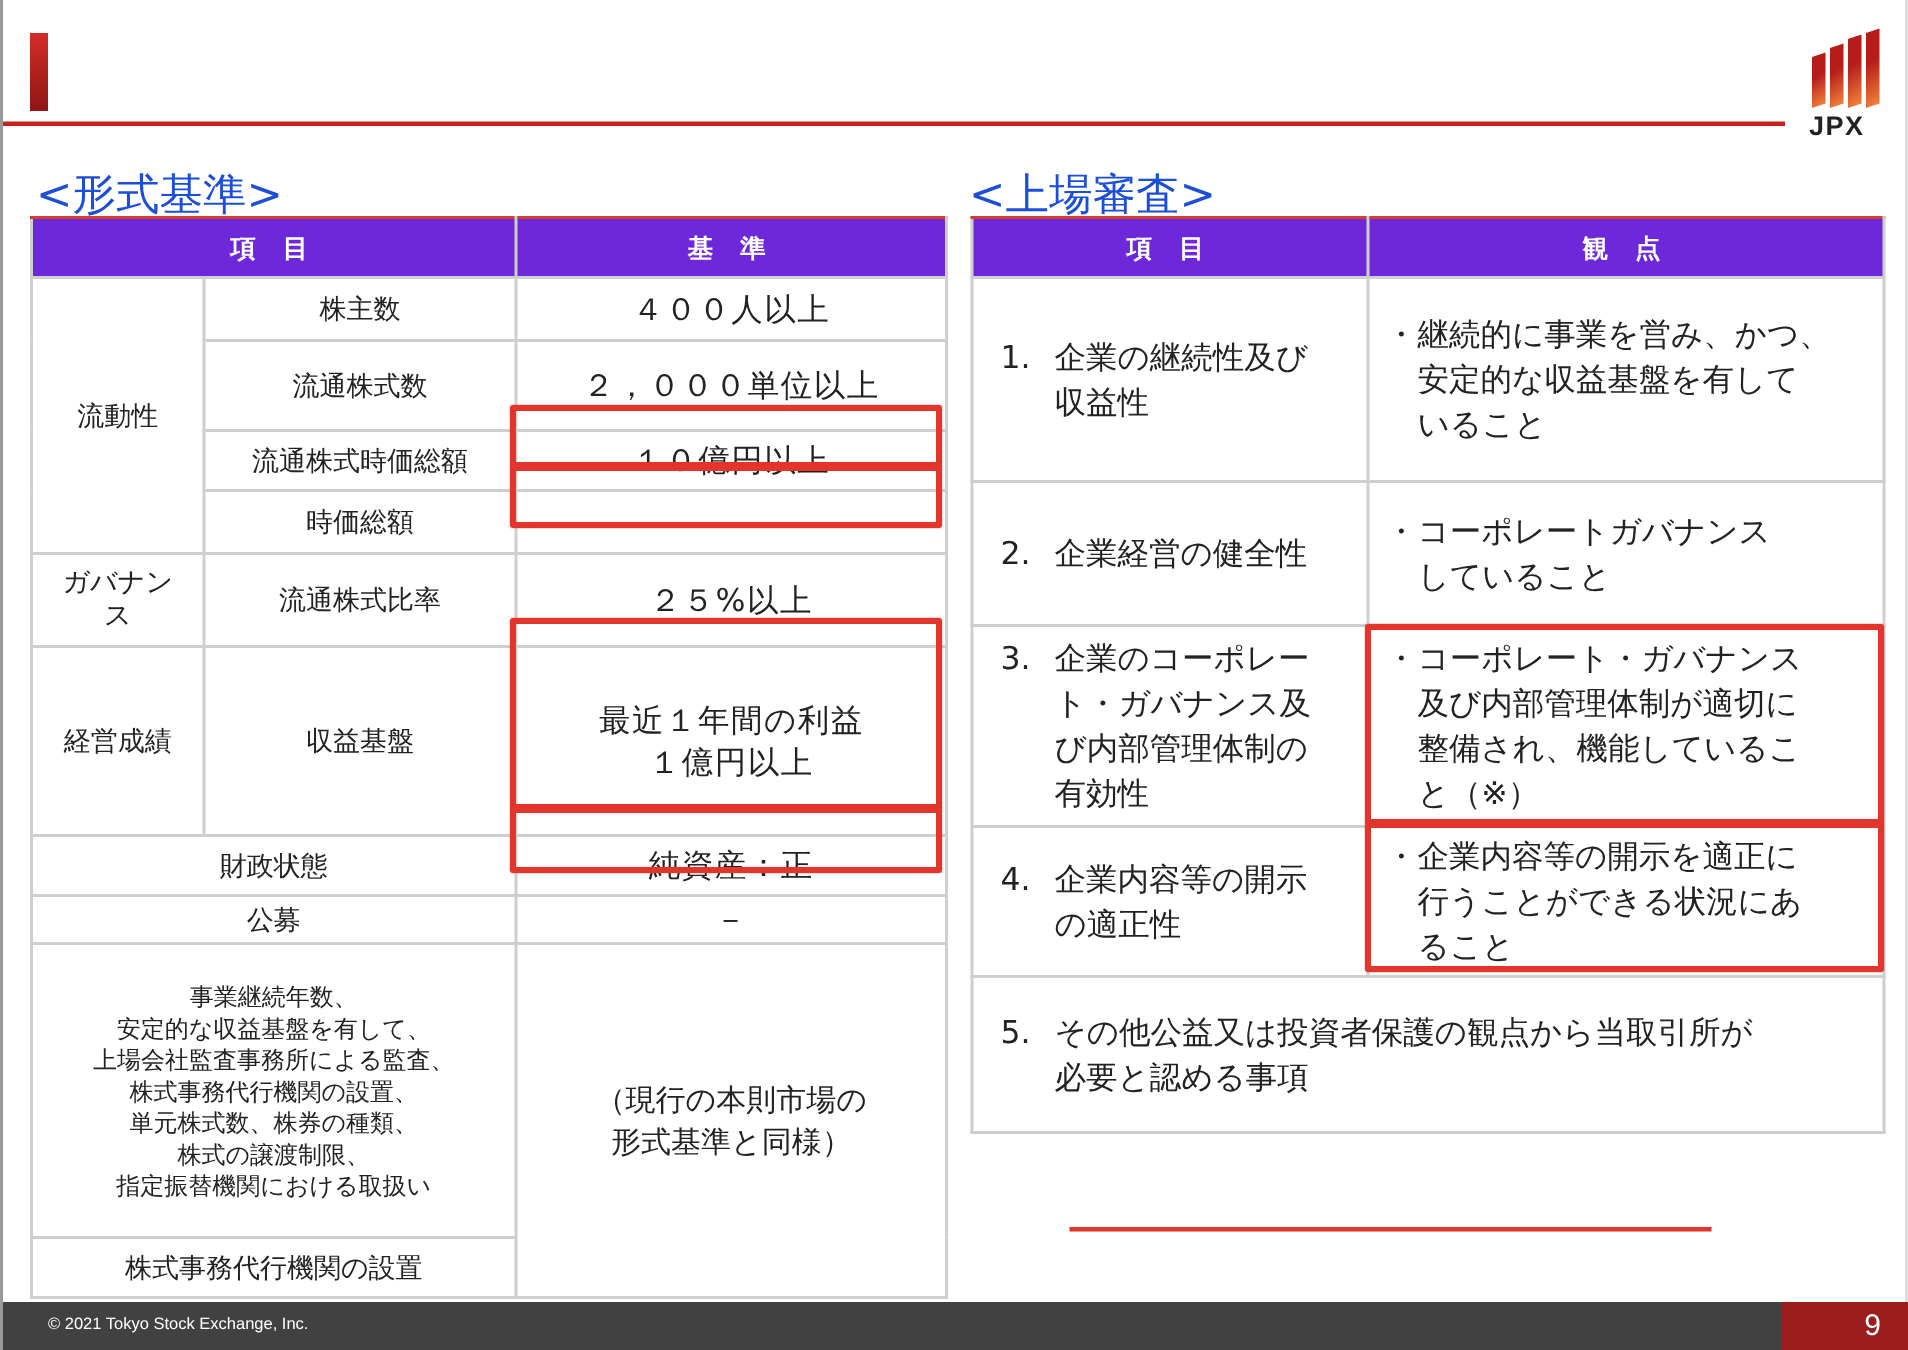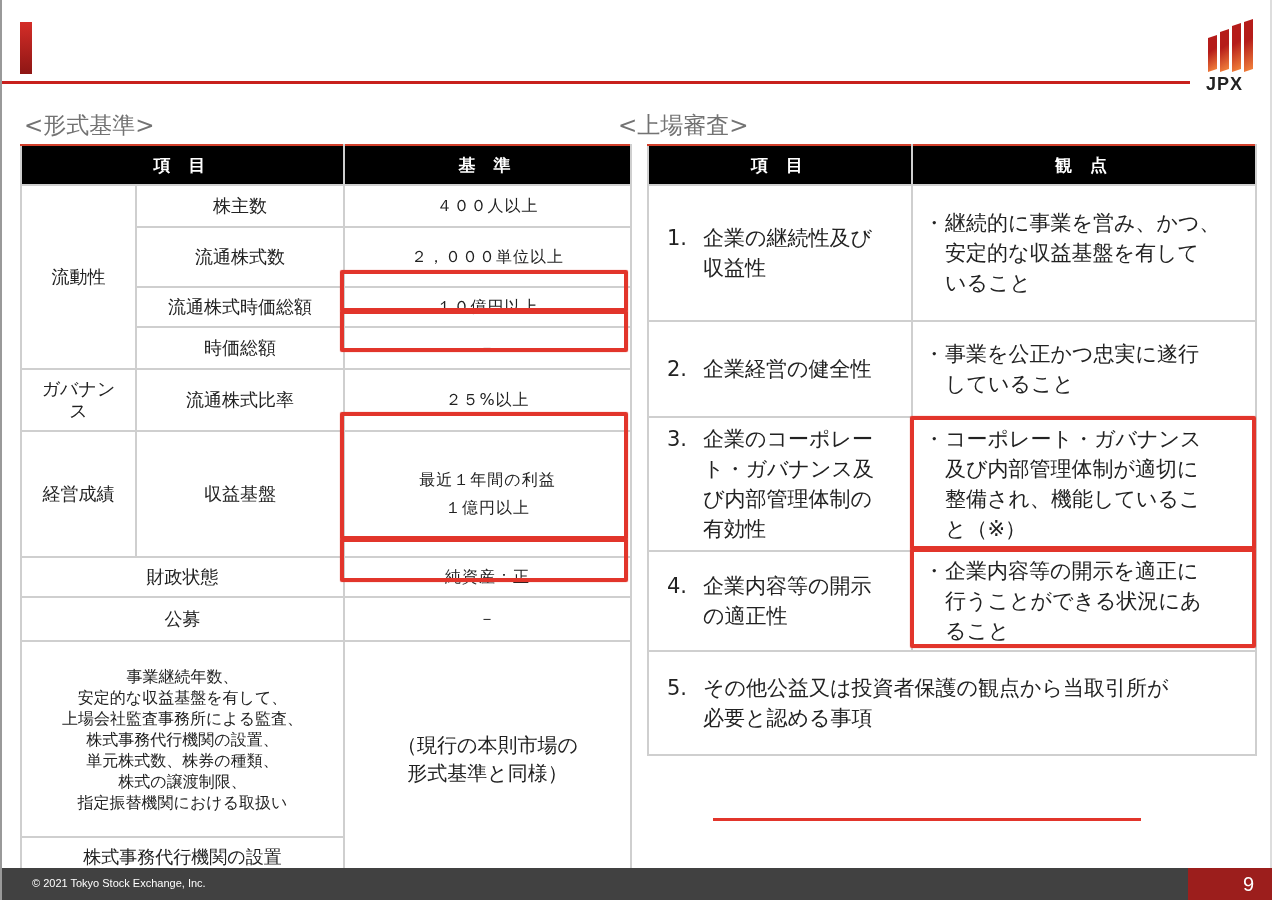--- a/index.html
+++ b/index.html
@@ -11,27 +11,27 @@
   
   .title-bar { position: absolute; left: 18px; top: 22px; width: 12px; height: 52px; background: linear-gradient(#d42d28, #8e1614); }
   .title { position: absolute; left: 46px; top: 18px; font-size: 40px; font-weight: bold; color: #111; letter-spacing: 1px; white-space: nowrap; }
   .title-rule { position: absolute; left: 0; top: 81px; width: 1188px; height: 3px; background: #c8201d; }
   .logo { position: absolute; left: 1204px; top: 22px; width: 50px; height: 74px; }
   .logo .bars { display: flex; gap: 3px; height: 50px; align-items: flex-end; margin-left: 2px; }
   .logo .bar { width: 9px; background: linear-gradient(160deg, #b51c1a 40%, #f2813b 100%); transform: skewY(-18deg); transform-origin: bottom left; }
   .logo .txt { font-family: "Liberation Sans", sans-serif; font-weight: bold; font-size: 18px; color: #222; margin-top: 2px; letter-spacing: 1px; }
 
   
-  .section-label { position: absolute; font-size: 23px; color: #737373; white-space: nowrap; }
+  .section-label { position: absolute; font-size: 29px; color: #1d4ed8; white-space: nowrap; }
 
   
   table { position: absolute; border-collapse: collapse; table-layout: fixed; }
   td, th { border: 2px solid #cfcfcf; text-align: center; vertical-align: middle; font-size: 18px; color: #222; font-weight: normal; }
-  th { background: #000000; color: #fff; font-weight: bold; font-size: 17px; letter-spacing: 6px; border-color: #d2402c #cfcfcf #cfcfcf #cfcfcf; height: 40px; }
-  .val { font-size: 16px; letter-spacing: 1px; }
+  th { background: #6d28d9; color: #fff; font-weight: bold; font-size: 17px; letter-spacing: 6px; border-color: #d2402c #cfcfcf #cfcfcf #cfcfcf; height: 40px; }
+  .val { font-size: 21px; letter-spacing: 1px; }
 
   .hl { position: absolute; border: 4px solid #e2352b; border-radius: 2px; pointer-events: none; box-shadow: 0 0 1px #e2352b; }
 
   .left-tbl td.small { font-size: 16px; line-height: 21px; }
 
   .right-tbl td { text-align: left; font-size: 21px; line-height: 30px; }
   .right-tbl td.item { padding-left: 18px; }
   .right-tbl td.point { padding-left: 10px; }
   .item-line { display: flex; }
   .item-line .num { width: 36px; flex: none; }
@@ -104,21 +104,21 @@
       <td>収益基盤</td>
       <td class="val" style="line-height:28px;">
         <div>最近１年間の利益</div>
         <div>１億円以上</div>
       </td>
     </tr>
     <tr style="height:40px">
       <td colspan="2">財政状態</td>
       <td class="val">純資産：正</td>
     </tr>
-    <tr style="height:44px">
+    <tr style="height:32px">
       <td colspan="2">公募</td>
       <td class="val">－</td>
     </tr>
     <tr style="height:196px">
       <td colspan="2" class="small">
         <div>事業継続年数、</div>
         <div>安定的な収益基盤を有して、</div>
         <div>上場会社監査事務所による監査、</div>
         <div>株式事務代行機関の設置、</div>
         <div>単元株式数、株券の種類、</div>
@@ -134,21 +134,21 @@
       <td colspan="2">株式事務代行機関の設置</td>
     </tr>
   </tbody>
     </table>
 
   <div class="hl" style="left:338px; top:270px; width:288px; height:42px;"></div>
   <div class="hl" style="left:338px; top:310px; width:288px; height:42px;"></div>
   <div class="hl" style="left:338px; top:412px; width:288px; height:128px;"></div>
   <div class="hl" style="left:338px; top:538px; width:288px; height:44px;"></div>
 
-  <div class="section-label" style="left:616px; top:110px;">&lt;上場審査&gt;</div>
+  <div class="section-label" style="left:644px; top:110px;">&lt;上場審査&gt;</div>
 
   <table class="right-tbl" style="left:645px; top:144px; width:608px;">
     <colgroup>
         <col style="width:264px">
         <col style="width:344px">
       </colgroup>
     <tbody>
         <tr>
       <th style="text-align:center;">項 目</th>
       <th style="text-align:center;">観 点</th>
@@ -182,21 +182,21 @@
     <tr style="height:96px">
       <td class="item">
         <div class="item-line">
               <span class="num">2.</span>
               <span>企業経営の健全性</span>
             </div>
       </td>
       <td class="point">
         <div class="point-line">
               <span class="bullet">・</span>
-              <span>事業を公正かつ忠実に遂行</span>
+              <span>コーポレートガバナンス</span>
             </div>
         <div class="point-line">
               <span class="bullet"></span>
               <span>していること</span>
             </div>
       </td>
     </tr>
     <tr style="height:134px">
       <td class="item">
         <div class="item-line">

